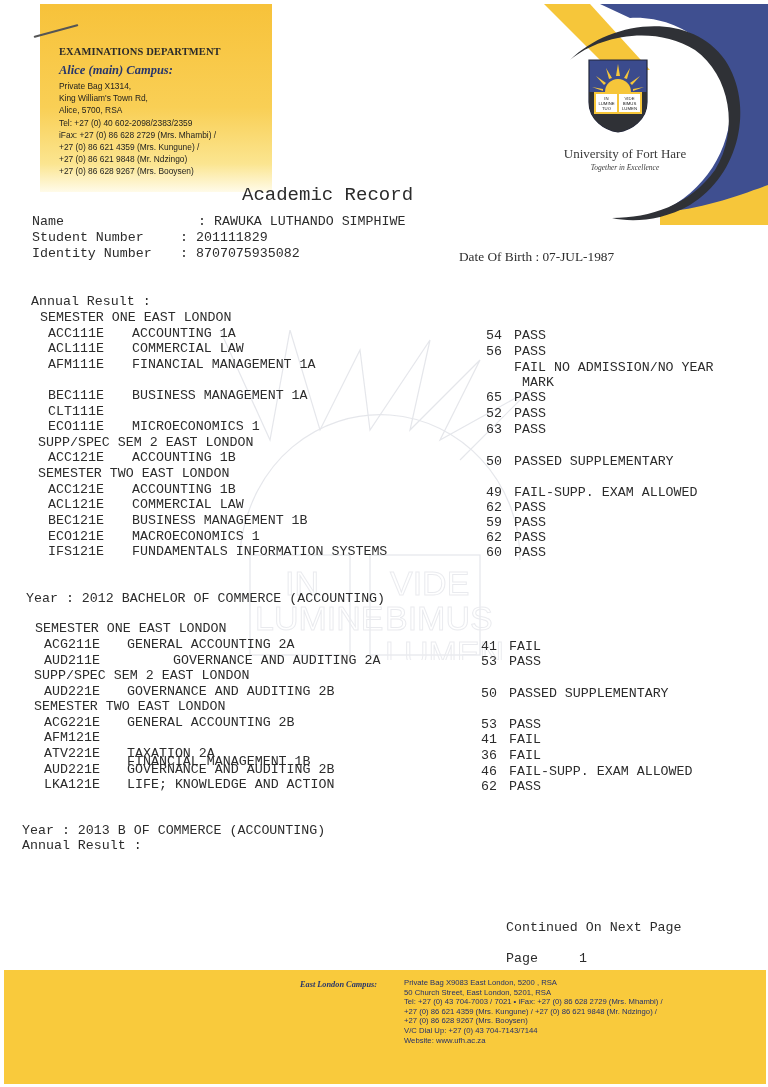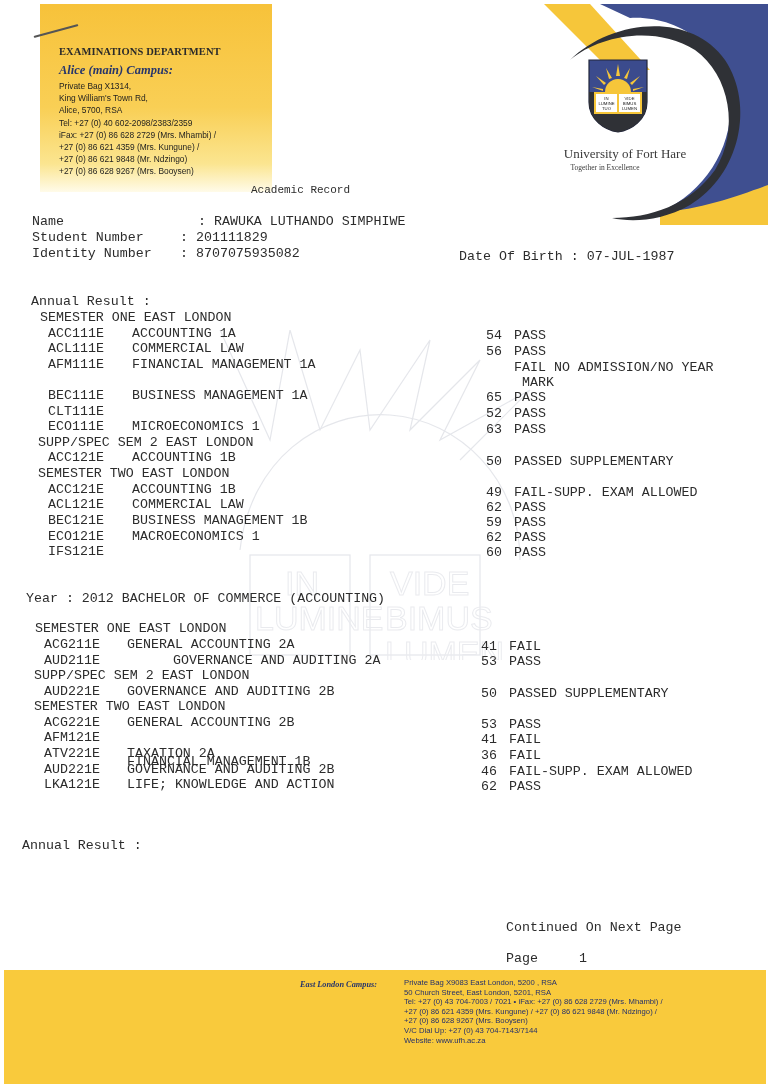--- a/index.html
+++ b/index.html
@@ -33,27 +33,27 @@
     font-family: "Liberation Sans", sans-serif; font-size: 8.4px; line-height: 12.2px; color: #1e1e1e;
   }
 
   
   .logo-wrap { position: absolute; left: 540px; top: 0; width: 228px; height: 225px; overflow: hidden; }
   .uni-name {
     position: absolute; left: 552px; top: 146px; width: 146px; text-align: center;
     font-family: "Liberation Serif", serif; font-size: 13px; color: #3a3a3a;
   }
   .uni-motto {
-    position: absolute; left: 532px; top: 163px; width: 146px; text-align: center;
-    font-family: "Liberation Serif", serif; font-size: 7.5px; color: #3a3a3a;
+    position: absolute; left: 552px; top: 163px; width: 146px; text-align: center;
+    font-family: "Liberation Serif", serif; font-style: italic; font-size: 7.5px; color: #3a3a3a;
   }
 
   .mono { font-family: "Liberation Mono", monospace; color: #2c2c2c; }
   .title {
-    position: absolute; left: 251px; top: 184px; font-size: 11px;
+    position: absolute; left: 242px; top: 184px; font-size: 19px;
   }
   .line { position: absolute; white-space: pre; font-size: 13.3px; line-height: 15px; }
 
   
   .watermark { position: absolute; left: 200px; top: 330px; width: 360px; height: 330px; opacity: 0.35; pointer-events: none; }
 
   
   .footer {
     position: absolute; left: 4px; top: 970px; width: 762px; height: 114px;
     background: #f9ca3c;
@@ -141,21 +141,21 @@
 
   <div class="mono line" style="left:32px;top:214px;"><span>Name</span></div>
   <div class="mono line" style="left:180px;top:214px;margin-left:18px;">: <span>RAWUKA LUTHANDO SIMPHIWE</span></div>
 
   <div class="mono line" style="left:32px;top:230px;">Student Number</div>
   <div class="mono line" style="left:180px;top:230px;">: <span>201111829</span></div>
 
   <div class="mono line" style="left:32px;top:246px;">Identity Number</div>
   <div class="mono line" style="left:180px;top:246px;">: <span>8707075935082</span></div>
 
-  <div class="mono line" style="left:459px;top:249px;"><span>Date Of Birth</span> : <span>07-JUL-1987</span></div>
+  <div class="mono line" style="left:459px;top:249px;font-family:Liberation Serif, serif;"><span>Date Of Birth</span> : <span>07-JUL-1987</span></div>
 
   <div class="mono line" style="left:31px;top:294px;">Annual Result :</div>
   <div class="mono line" style="left:40px;top:310px;">SEMESTER ONE EAST LONDON</div>
 
   <div class="mono line" style="left:48px;top:326px;">ACC111E</div>
   <div class="mono line" style="left:132px;top:326px;">ACCOUNTING 1A</div>
   <div class="mono line" style="left:486px;top:328px;">54</div>
   <div class="mono line" style="left:514px;top:328px;">PASS</div>
 
   <div class="mono line" style="left:48px;top:341px;">ACL111E</div>
@@ -203,20 +203,21 @@
   <div class="mono line" style="left:132px;top:513px;">BUSINESS MANAGEMENT 1B</div>
   <div class="mono line" style="left:486px;top:515px;">59</div>
   <div class="mono line" style="left:514px;top:515px;">PASS</div>
 
   <div class="mono line" style="left:48px;top:529px;">ECO121E</div>
   <div class="mono line" style="left:132px;top:529px;">MACROECONOMICS 1</div>
   <div class="mono line" style="left:486px;top:530px;">62</div>
   <div class="mono line" style="left:514px;top:530px;">PASS</div>
 
   <div class="mono line" style="left:48px;top:544px;">IFS121E</div>
+  <div class="mono line" style="left:132px;top:544px;">FUNDAMENTALS INFORMATION SYSTEMS</div>
   <div class="mono line" style="left:486px;top:545px;">60</div>
   <div class="mono line" style="left:514px;top:545px;">PASS</div>
 
   <div class="mono line" style="left:26px;top:591px;">Year : 2012 BACHELOR OF COMMERCE (ACCOUNTING)</div>
   <div class="mono line" style="left:35px;top:621px;">SEMESTER ONE EAST LONDON</div>
 
   <div class="mono line" style="left:44px;top:637px;">ACG211E</div>
   <div class="mono line" style="left:127px;top:637px;">GENERAL ACCOUNTING 2A</div>
   <div class="mono line" style="left:481px;top:639px;">41</div>
   <div class="mono line" style="left:509px;top:639px;">FAIL</div>
@@ -252,20 +253,21 @@
   <div class="mono line" style="left:44px;top:762px;">AUD221E</div>
   <div class="mono line" style="left:127px;top:762px;">GOVERNANCE AND AUDITING 2B</div>
   <div class="mono line" style="left:481px;top:764px;">46</div>
   <div class="mono line" style="left:509px;top:764px;">FAIL-SUPP. EXAM ALLOWED</div>
 
   <div class="mono line" style="left:44px;top:777px;">LKA121E</div>
   <div class="mono line" style="left:127px;top:777px;">LIFE; KNOWLEDGE AND ACTION</div>
   <div class="mono line" style="left:481px;top:779px;">62</div>
   <div class="mono line" style="left:509px;top:779px;">PASS</div>
 
+  <div class="mono line" style="left:22px;top:823px;">Year : 2013 B OF COMMERCE (ACCOUNTING)</div>
   <div class="mono line" style="left:22px;top:838px;">Annual Result :</div>
 
   <div class="mono line" style="left:506px;top:920px;">Continued On Next Page</div>
   <div class="mono line" style="left:506px;top:951px;">Page</div>
   <div class="mono line" style="left:579px;top:951px;">1</div>
 
   <div class="footer"></div>
   <div class="footer-campus">East London Campus:</div>
   <div class="footer-addr">
     <div>Private Bag X9083 East London, 5200 , RSA</div>

